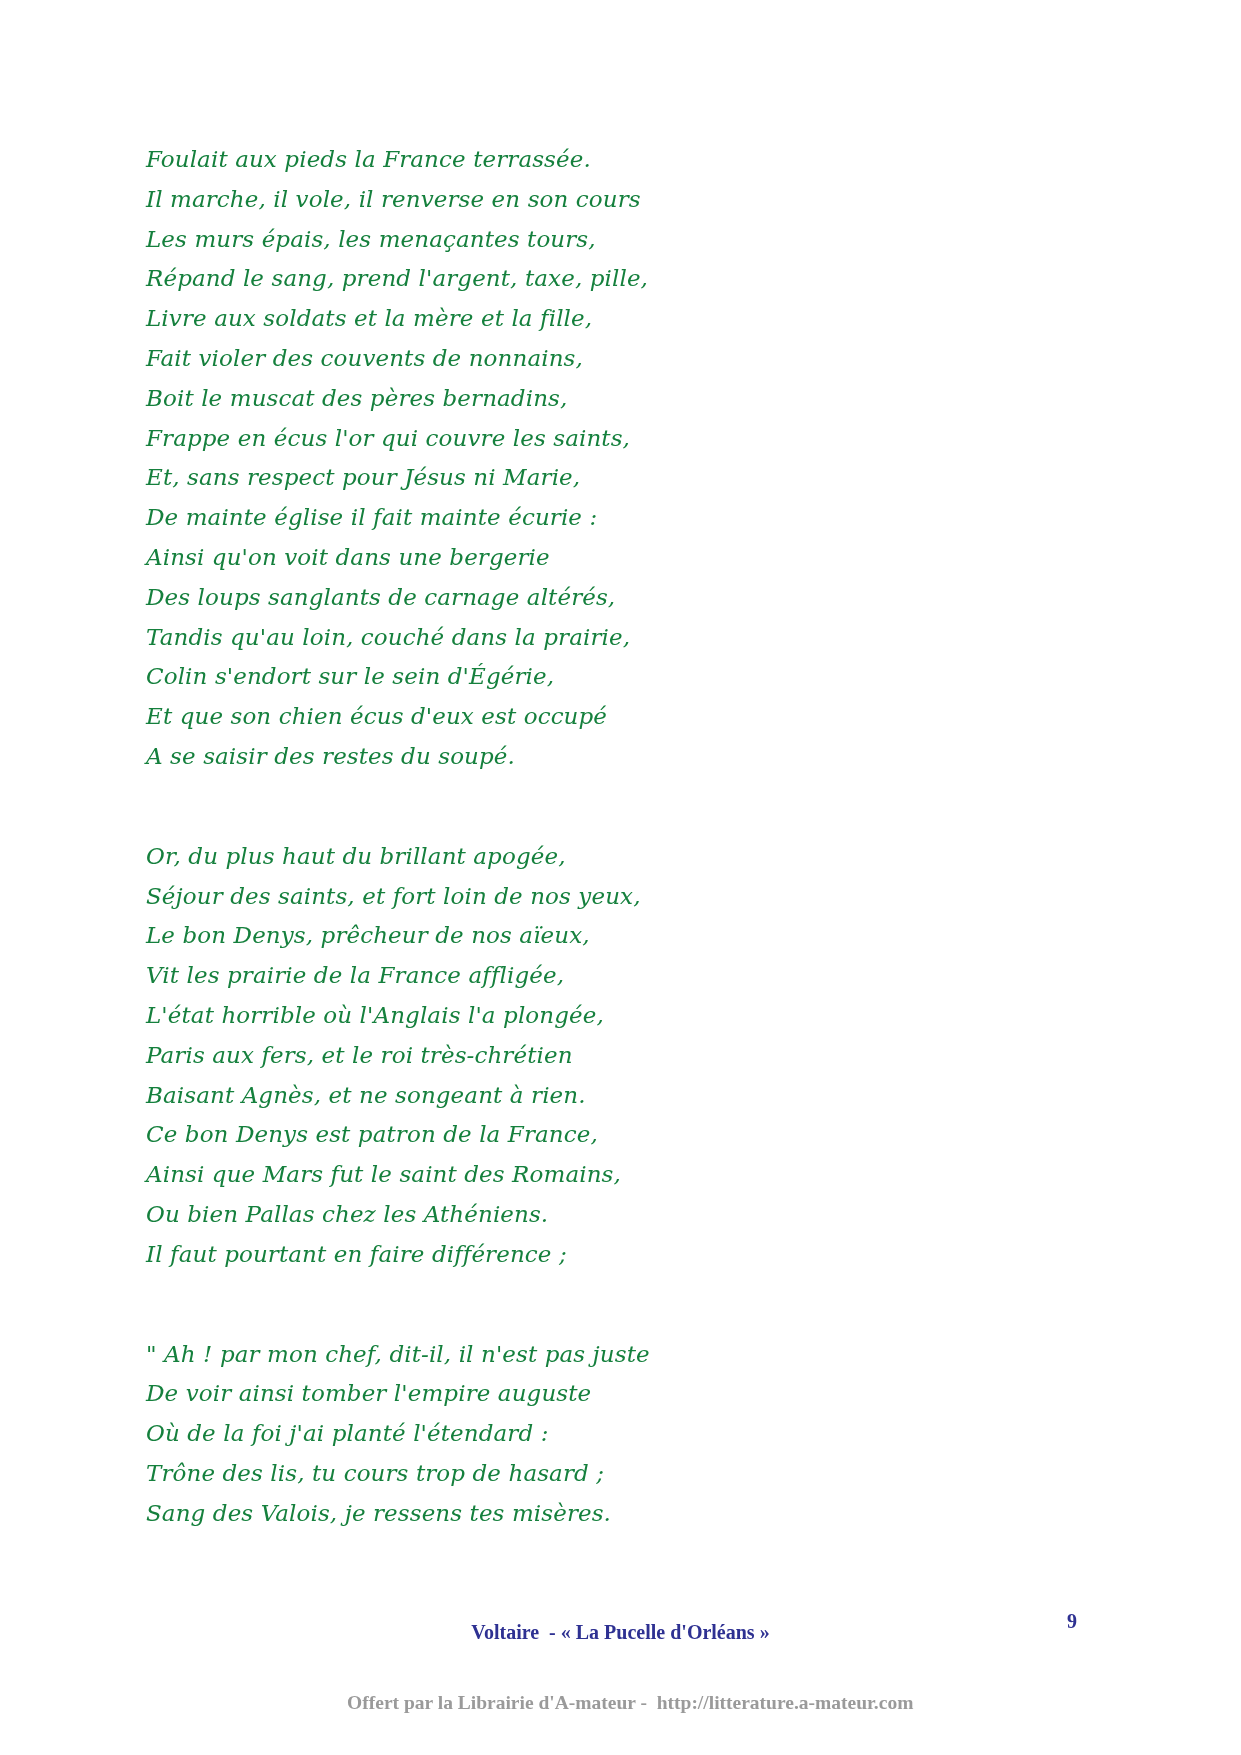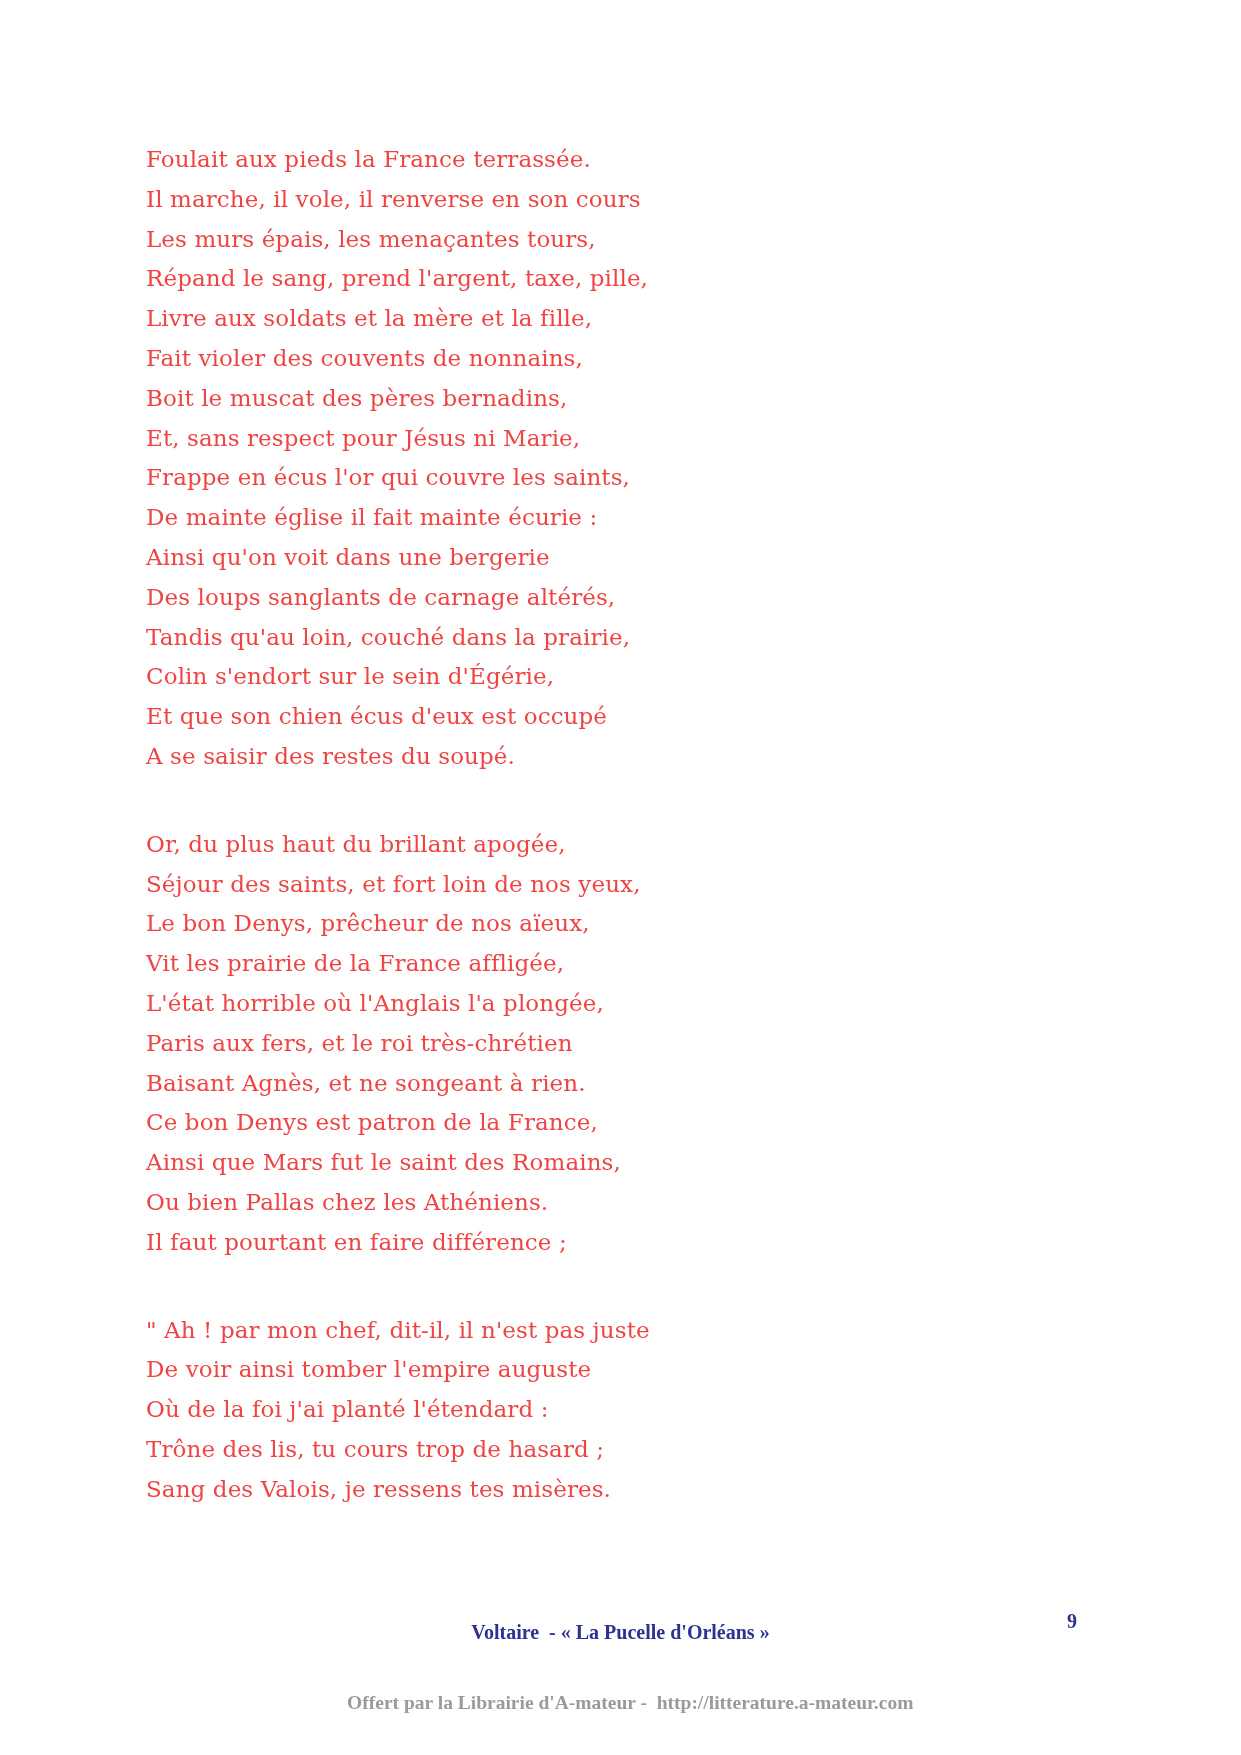--- a/index.html
+++ b/index.html
@@ -18,21 +18,21 @@
   .poem {
     position: absolute;
     left: 146px;
     top: 140px;
     color: #1e1e1e;
     font-size: 23px;
     line-height: 39.8px;
     letter-spacing: 0.1px;
   }
   .stanza { margin: 0; }
-  .stanza + .stanza { margin-top: 48px; }
+  .stanza + .stanza { margin-top: 60px; }
   .line {
     margin: 0;
     white-space: pre;
   }
   .footer-title {
     position: absolute;
     top: 1607px;
     left: 0;
     width: 1241px;
     text-align: center;
@@ -64,31 +64,31 @@
     font-size: 19.5px;
     line-height: 26px;
     white-space: pre;
   }
 </style>
 </head>
 <body>
 
 <div class="page">
 
-  <main class="poem" id="poem-root" style="color: #ef4444;">
+  <main class="poem" id="poem-root" style="color: #15803d; font-style: italic;">
       <div class="stanza">
         <p class="line">Foulait aux pieds la France terrassée.</p>
         <p class="line">Il marche, il vole, il renverse en son cours</p>
         <p class="line">Les murs épais, les menaçantes tours,</p>
         <p class="line">Répand le sang, prend l'argent, taxe, pille,</p>
         <p class="line">Livre aux soldats et la mère et la fille,</p>
         <p class="line">Fait violer des couvents de nonnains,</p>
         <p class="line">Boit le muscat des pères bernadins,</p>
+        <p class="line">Frappe en écus l'or qui couvre les saints,</p>
         <p class="line">Et, sans respect pour Jésus ni Marie,</p>
-        <p class="line">Frappe en écus l'or qui couvre les saints,</p>
         <p class="line">De mainte église il fait mainte écurie :</p>
         <p class="line">Ainsi qu'on voit dans une bergerie</p>
         <p class="line">Des loups sanglants de carnage altérés,</p>
         <p class="line">Tandis qu'au loin, couché dans la prairie,</p>
         <p class="line">Colin s'endort sur le sein d'Égérie,</p>
         <p class="line">Et que son chien écus d'eux est occupé</p>
         <p class="line">A se saisir des restes du soupé.</p>
       </div>
       <div class="stanza">
         <p class="line">Or, du plus haut du brillant apogée,</p>

